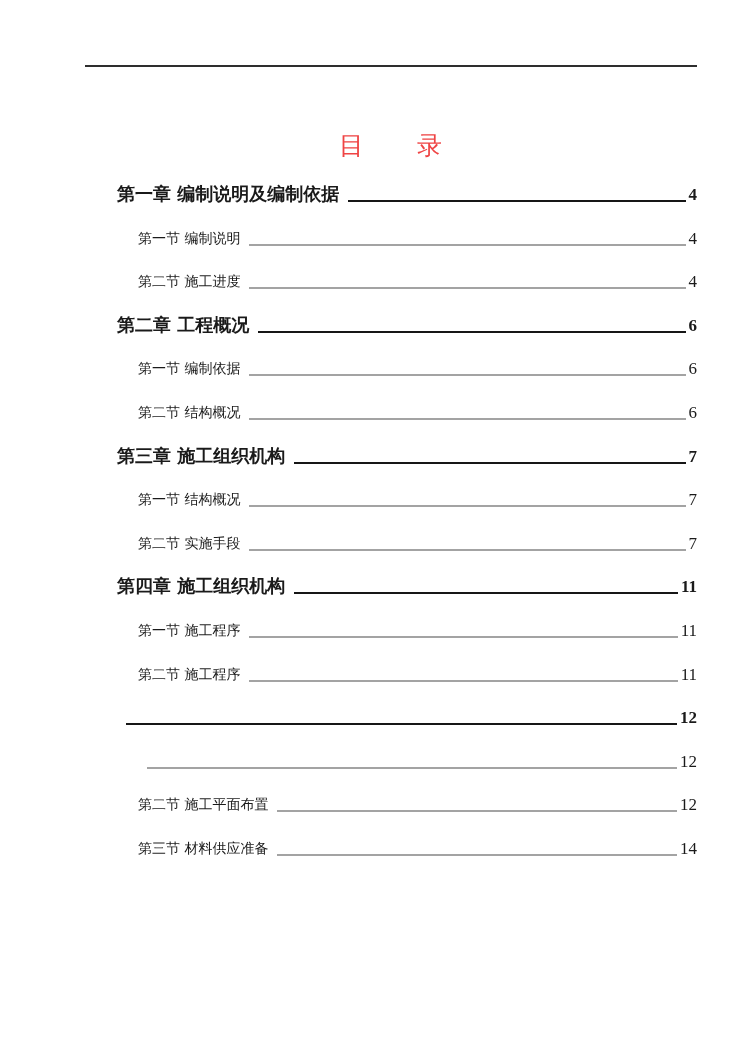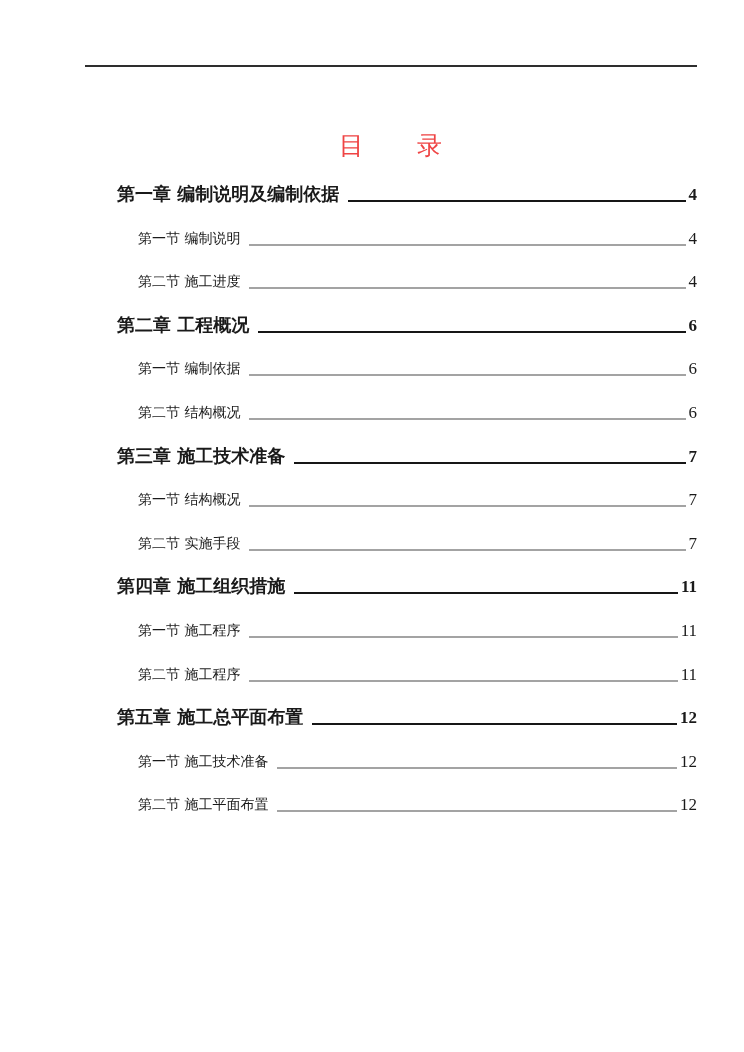--- a/index.html
+++ b/index.html
@@ -91,58 +91,61 @@
     <span class="label">第一节 编制依据</span>
     <span class="leader"></span>
     <span class="pagenum">6</span>
   </div>
       <div class="row section">
     <span class="label">第二节 结构概况</span>
     <span class="leader"></span>
     <span class="pagenum">6</span>
   </div>
       <div class="row chapter">
-    <span class="label">第三章 施工技术准备</span>
+    <span class="label">第三章 施工组织机构</span>
     <span class="leader"></span>
     <span class="pagenum">7</span>
   </div>
       <div class="row section">
     <span class="label">第一节 结构概况</span>
     <span class="leader"></span>
     <span class="pagenum">7</span>
   </div>
       <div class="row section">
     <span class="label">第二节 实施手段</span>
     <span class="leader"></span>
     <span class="pagenum">7</span>
   </div>
       <div class="row chapter">
-    <span class="label">第四章 施工组织措施</span>
+    <span class="label">第四章 施工组织机构</span>
     <span class="leader"></span>
     <span class="pagenum">11</span>
   </div>
       <div class="row section">
     <span class="label">第一节 施工程序</span>
     <span class="leader"></span>
     <span class="pagenum">11</span>
   </div>
       <div class="row section">
     <span class="label">第二节 施工程序</span>
     <span class="leader"></span>
     <span class="pagenum">11</span>
   </div>
       <div class="row chapter">
-    <span class="label">第五章 施工总平面布置</span>
     <span class="leader"></span>
     <span class="pagenum">12</span>
   </div>
       <div class="row section">
-    <span class="label">第一节 施工技术准备</span>
     <span class="leader"></span>
     <span class="pagenum">12</span>
   </div>
       <div class="row section">
     <span class="label">第二节 施工平面布置</span>
     <span class="leader"></span>
     <span class="pagenum">12</span>
   </div>
+      <div class="row section">
+    <span class="label">第三节 材料供应准备</span>
+    <span class="leader"></span>
+    <span class="pagenum">14</span>
+  </div>
     </div>
 </div>
 
 </body></html>

